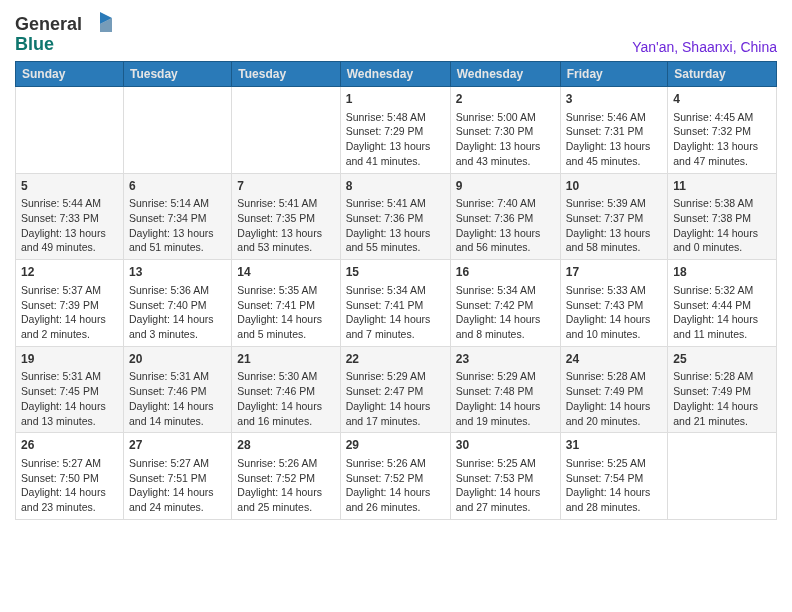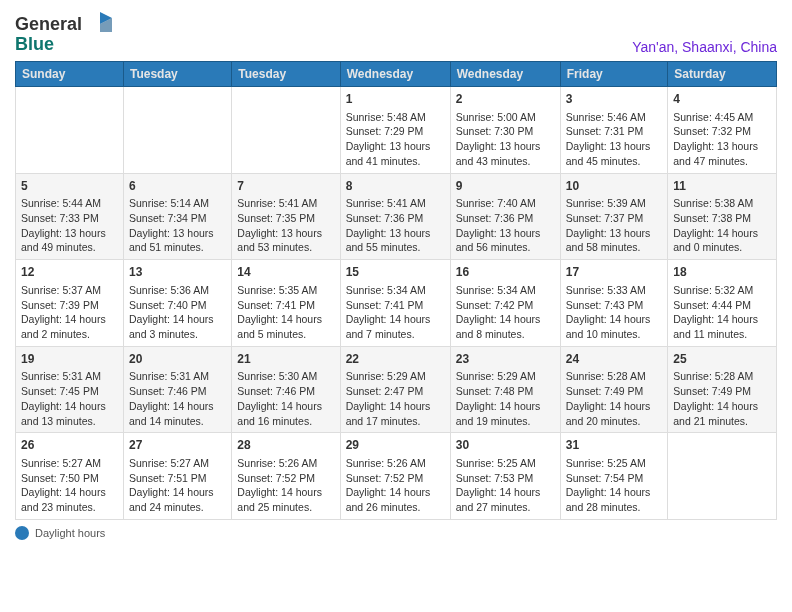--- a/index.html
+++ b/index.html
@@ -323,17 +323,13 @@
             <span class="day-number">31</span>
             <div>Sunrise: 5:25 AM</div>
             <div>Sunset: 7:54 PM</div>
             <div>Daylight: 14 hours and 28 minutes.</div>
           </td>
           <td></td>
         </tr>
       </tbody>
   </table>
 
-  <div class="footer">
-    <div class="footer-dot"></div>
-    <span>Daylight hours</span>
-  </div>
 </div>
 
 </body></html>

